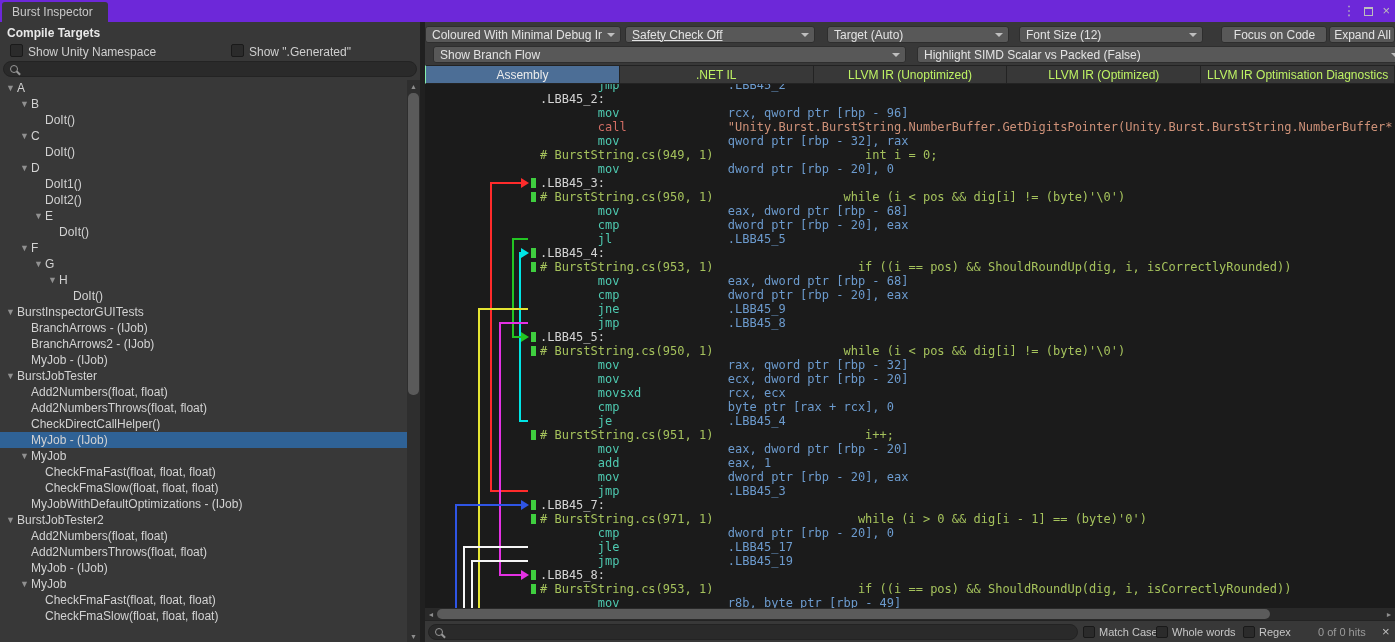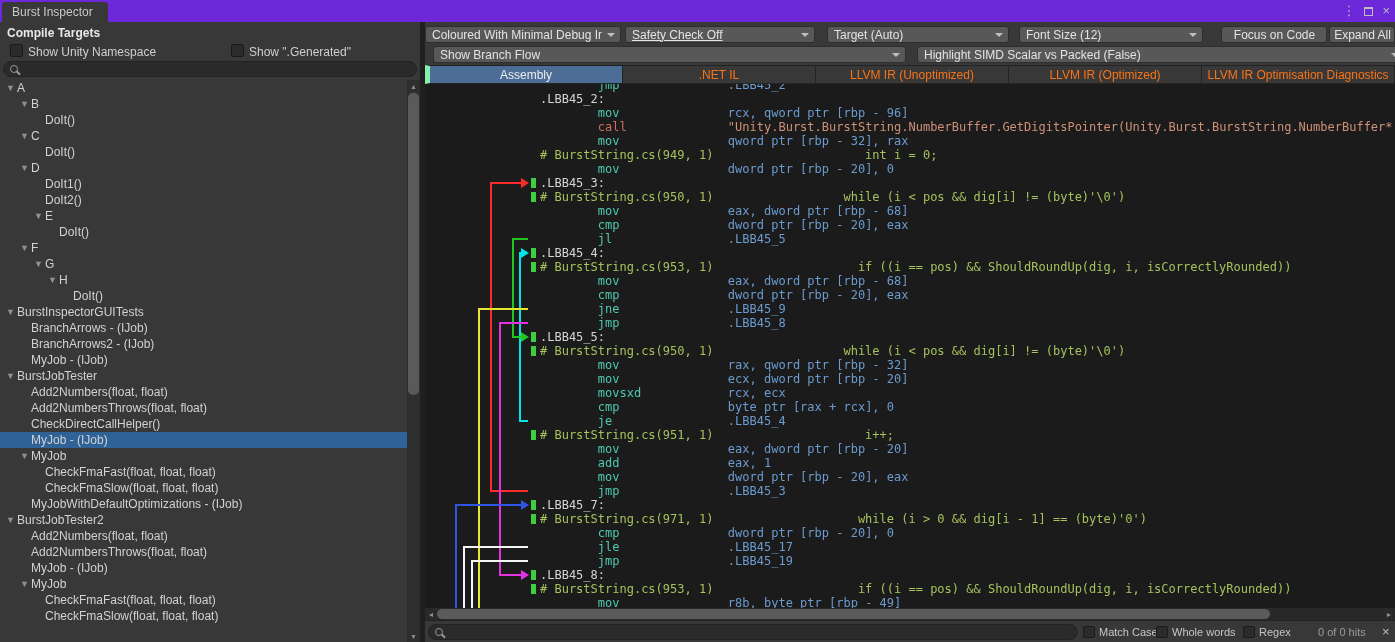--- a/index.html
+++ b/index.html
@@ -54,23 +54,23 @@
                         display:flex; align-items:center; padding:0 5px 0 6px; color:#E3E3E3;
                         font-size:12px; overflow:hidden; cursor:default; flex:none; }
   .ubutton { justify-content:center; }
   .dlab { flex:1; white-space:nowrap; overflow:hidden; }
   .darrow { width:0; height:0; border-left:4px solid transparent; border-right:4px solid transparent;
             border-top:4px solid #BFBFBF; margin-left:5px; flex:none; }
   .tspacer { flex:1; }
 
   #tabs { position:absolute; left:0; top:43px; width:970px; height:19px; display:flex; }
   .tab { flex:1; display:flex; align-items:center; justify-content:center; background:#383838;
-         border:1px solid #232323; border-left:none; color:#f97316; font-size:12px;
+         border:1px solid #232323; border-left:none; color:#bef264; font-size:12px;
          white-space:nowrap; overflow:hidden; cursor:default; }
-  .tab:first-child { border-left:5px solid #86efac; }
+  .tab:first-child { border-left:1px solid #86efac; }
   .tab.active { background:var(--c-tabactive,#4C6E96); color:#ECECEC; }
 
   
   #code { position:absolute; left:0; top:62px; width:970px; height:524px; background:#1B1B1B;
           overflow:hidden; }
   #code-lines { position:absolute; left:0; top:-6px; width:2000px; }
   .cl { position:relative; height:14px; padding-left:115px; white-space:pre;
         font-family:"DejaVu Sans Mono", monospace; font-size:12px; line-height:14px; }
   .bm  { position:absolute; left:106px; top:2px; width:5px; height:10px; background:var(--c-bm,#3FCE3F); }
   .lbl { color:var(--c-label,#D4D4D4); }

